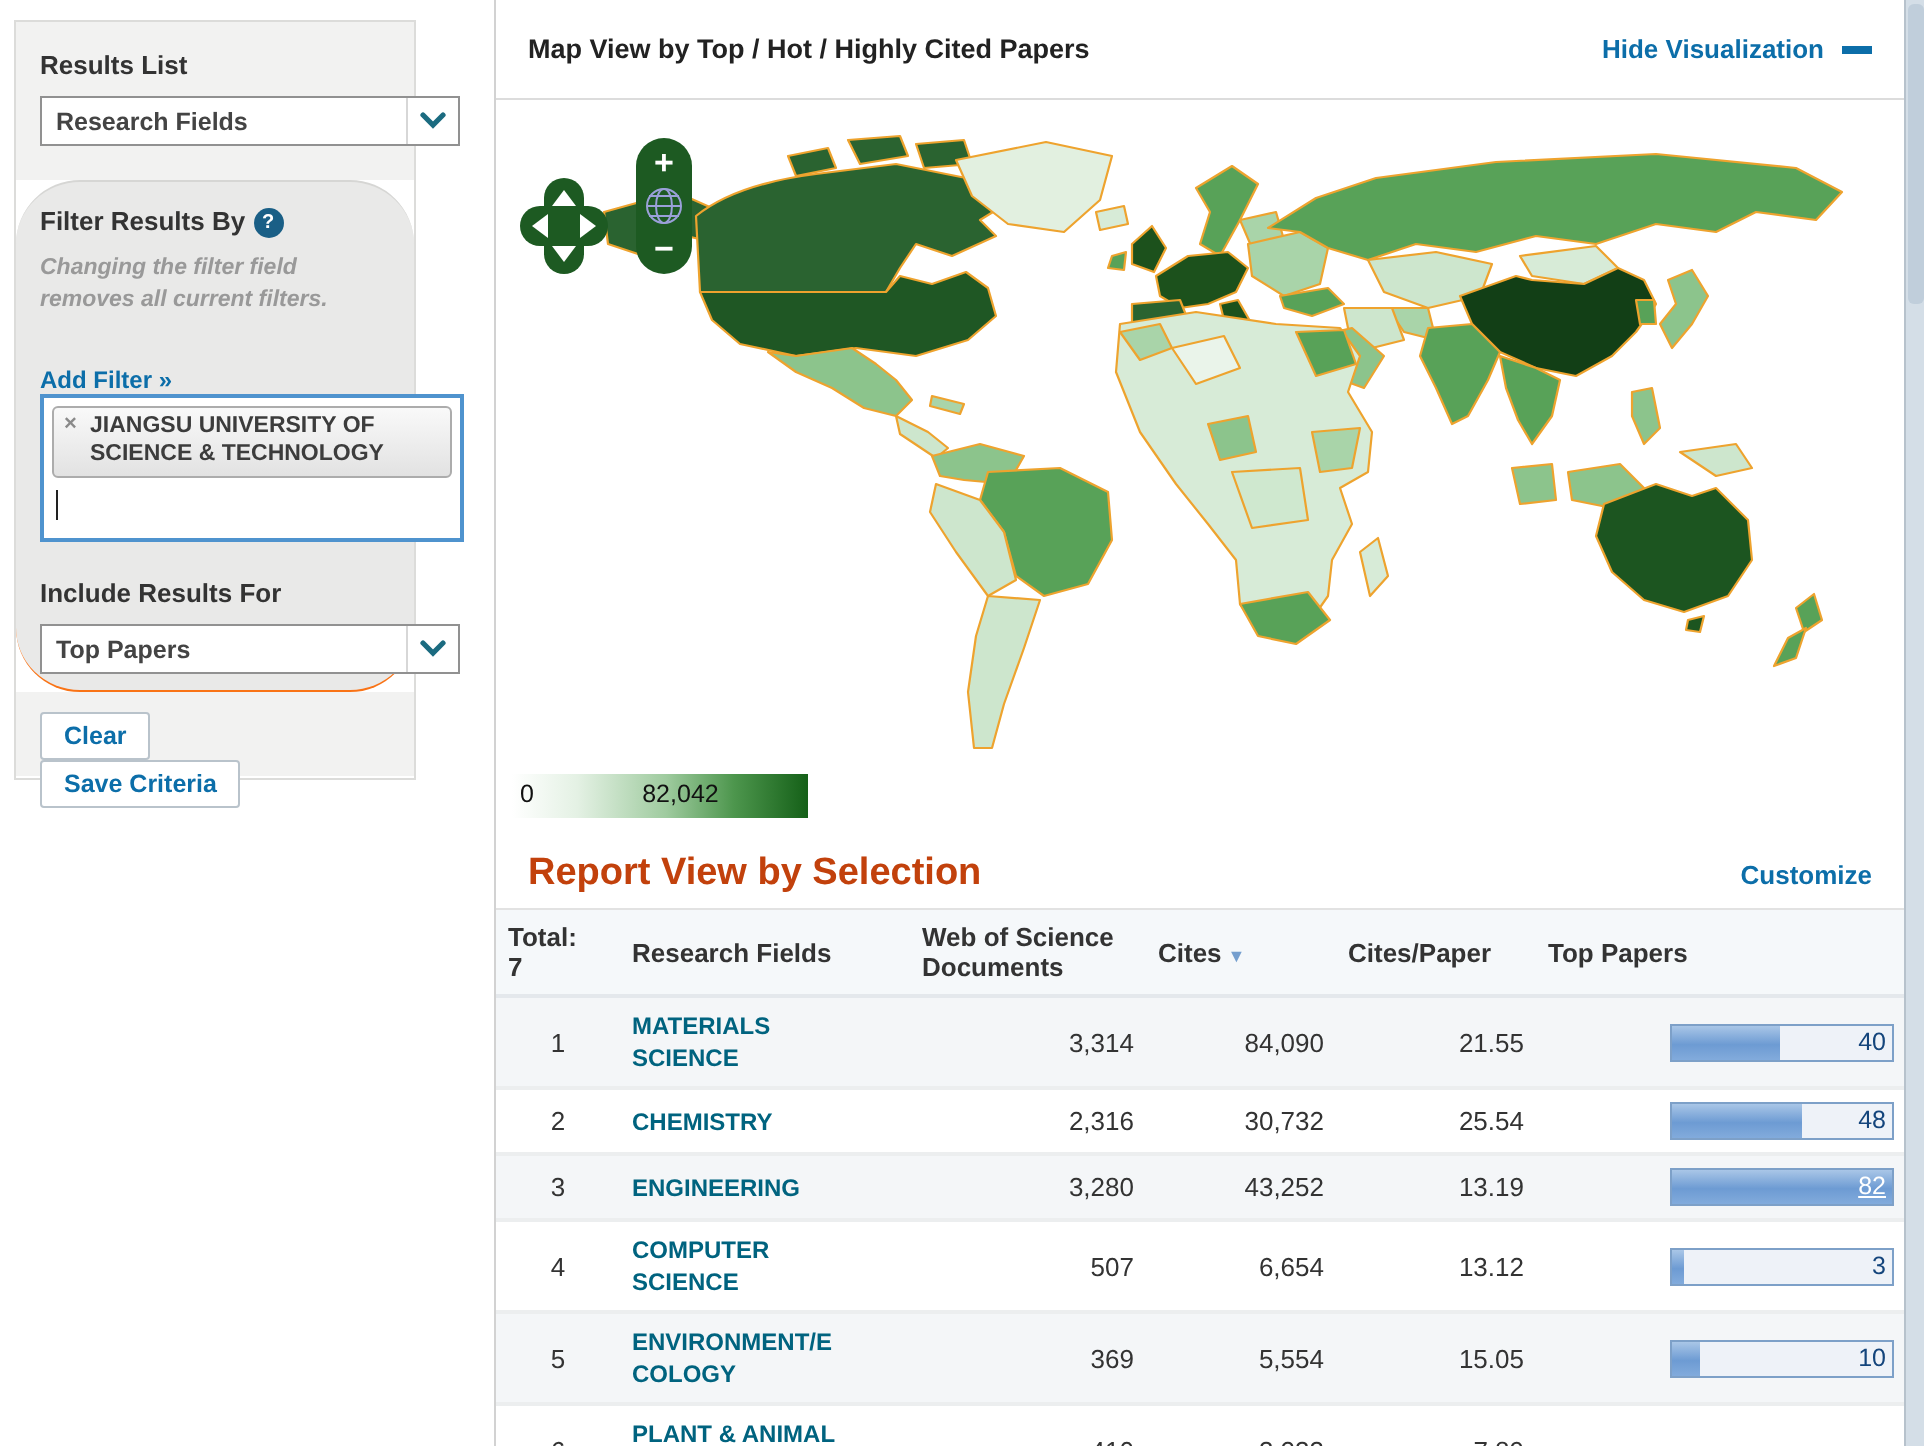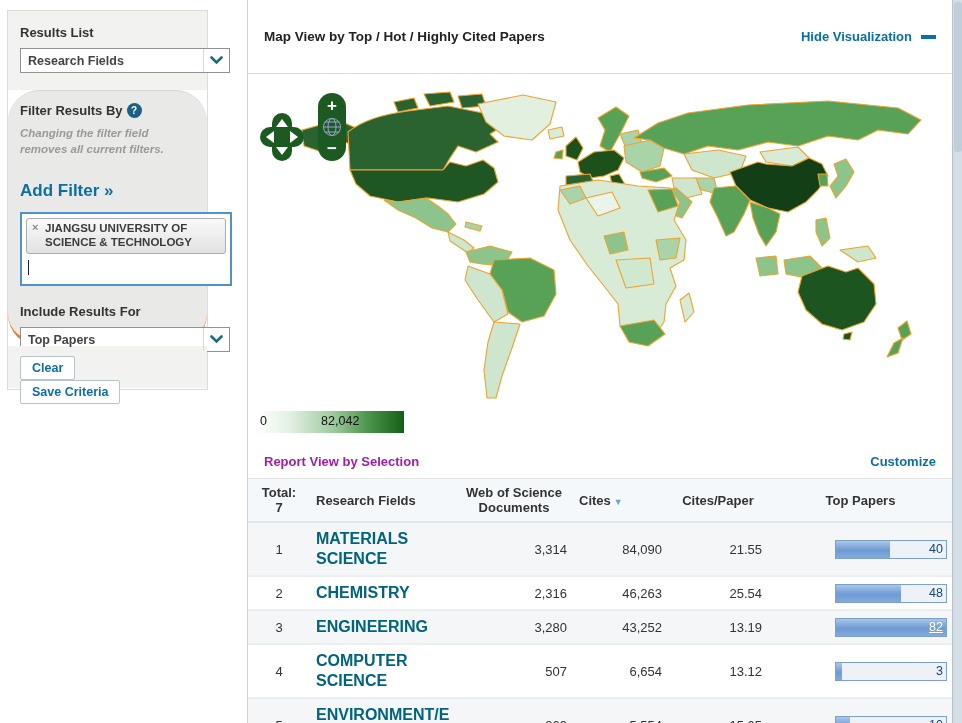--- a/index.html
+++ b/index.html
@@ -3,88 +3,88 @@
 <meta charset="utf-8">
 <style>
   * { margin:0; padding:0; box-sizing:border-box; }
   html,body { width:962px; height:723px; background:#fff; overflow:hidden;
     font-family:"Liberation Sans", sans-serif; font-size:13px; color:#333; }
 
   
   .sidebar { position:absolute; left:7px; top:10px; width:201px; height:380px;
     border:1px solid #dcdcda; }
   .sb-sec1 { background:#f2f2f1; padding:14px 12px 12px 12px; height:79px; }
-  .sb-sec2 { background:#e9e9e8; border-top:1px solid #d6d6d4; border-bottom:4px solid #f97316;
+  .sb-sec2 { background:#e9e9e8; border-top:1px solid #d6d6d4; border-bottom:1px solid #f97316;
     padding:12px 12px 14px 12px; height:256px;border-radius:32px; }
   .sb-sec3 { background:#f2f2f1; padding:10px 12px; height:42px; }
   .sb-label { font-size:13px; font-weight:bold; color:#333; margin-bottom:8px; }
   .dropdown { background:#fff; border:1px solid #919191; height:25px; width:210px;
     display:flex; align-items:center; cursor:pointer; }
   .dd-value { flex:1; padding-left:7px; font-weight:bold; color:#444; font-size:12.5px;
     white-space:nowrap; overflow:hidden; }
   .dd-btn { width:26px; height:100%; display:flex; align-items:center; justify-content:center;
     border-left:1px solid #d7d7d7; }
   .help-icon { display:inline-block; width:15px; height:15px; border-radius:50%;
     background:#1a5f86; color:#fff; font-size:10px; font-weight:bold; text-align:center;
     line-height:15px; vertical-align:1px; margin-left:4px; cursor:pointer; }
   .sb-note { font-style:italic; font-weight:bold; color:#999; font-size:11.5px;
     line-height:1.35; margin-bottom:24px; }
-  .add-filter { color:#0c6ea9; font-weight:bold; font-size:17px; text-decoration:none;
-    display:inline-block; margin-bottom:11px; cursor:pointer; }
+  .add-filter { color:#0c6ea9; font-weight:bold; font-size:12px; text-decoration:none;
+    display:inline-block; margin-bottom:0; cursor:pointer; }
   .filter-box { background:#fff; border:2px solid #4f93ce; width:212px; height:74px;
     padding:4px; cursor:text; }
   .chip { position:relative; background:linear-gradient(#f9f9f9,#e2e2e2);
     border:1px solid #acacac; border-radius:3px; padding:2px 4px 3px 18px;
     font-size:11.5px; font-weight:bold; color:#3c3c3c; line-height:1.25; cursor:default; }
   .chip .x { position:absolute; left:5px; top:2px; color:#8a8a8a; font-size:11px;
     font-weight:bold; cursor:pointer; }
   .caret { width:1px; height:15px; background:#222; margin:6px 0 0 2px; }
   .btn { background:#fff; border:1px solid #b9c3cb; border-radius:2px; color:#0c6ea9;
     font-weight:bold; font-size:12.5px; padding:4px 11px; margin-right:8px; cursor:pointer;
     font-family:"Liberation Sans", sans-serif; }
 
   
   .main { position:absolute; left:247px; top:0; width:705px; height:723px;
     border-left:1px solid #d2d2d2; background:#fff; }
-  .panel-hd { height:74px; border-bottom:1px solid #dcdcdc; display:flex;
+  .panel-hd { height:50px; border-bottom:1px solid #dcdcdc; display:flex;
     align-items:center; padding:0 16px;gap:40px; }
   .panel-hd .title { font-weight:bold; font-size:13.5px; color:#222; flex:1; }
   .blue-link { color:#0c6ea9; font-weight:bold; font-size:13px; text-decoration:none;
     cursor:pointer; display:flex; align-items:center;padding-left:46px; }
   .minus-ico { display:inline-block; width:15px; height:4px; background:#0c6ea9; margin-left:9px; }
 
   .map-area { position:relative; height:370px; }
   .map-controls { position:absolute; left:11px; top:10px; z-index:3; }
   .legend { position:absolute; left:8px; top:337px; width:148px; height:22px;
     background:linear-gradient(to right,#ffffff,#e4f1e4 22%,#9fcb9f 52%,#4d964d 75%,#156018 100%);
     z-index:3; }
   .legend .lmin { position:absolute; left:4px; top:3px; font-size:12.5px; color:#111; }
   .legend .lmax { position:absolute; left:44%; top:3px; font-size:12.5px; color:#111; }
   .world { position:absolute; left:50px; top:16px; }
 
   
   .report-hd { height:35px; border-bottom:1px solid #e2e2e2; display:flex;
     align-items:center; padding:0 16px; }
-  .report-hd .title { font-weight:bold; font-size:13px; color:#a21caf; flex:1; }
+  .report-hd .title { font-weight:bold; font-size:19px; color:#c2410c; flex:1; }
 
   table.report { border-collapse:collapse; width:100%; table-layout:fixed; }
   table.report col.c1{width:62px} table.report col.c2{width:145px}
   table.report col.c3{width:118px} table.report col.c4{width:95px}
   table.report col.c5{width:100px} table.report col.c6{width:185px}
   table.report thead td { background:#f5f8fa; font-weight:bold; color:#333;
     padding:6px 6px; vertical-align:middle; border-bottom:2px solid #e4e8ec; font-size:13px; }
-  table.report thead td.ctr { text-align:center; }
+  table.report thead td.ctr { text-align:left; }
   .cites-hd { color:#759fce; cursor:pointer; }
   .sort-ico { font-size:9px; color:#759fce; margin-left:3px; }
   table.report tbody td { padding:6px 6px; vertical-align:middle;
     border-bottom:2px solid #eceeef; font-size:13px; color:#333; }
   table.report tbody tr.alt td { background:#f4f6f8; }
   td.rank { text-align:center; }
   td.num { text-align:right; padding-right:8px; }
-  a.fieldlink { color:#00637f; font-weight:bold; font-size:16px; text-decoration:none;
+  a.fieldlink { color:#00637f; font-weight:bold; font-size:12px; text-decoration:none;
     line-height:1.25; cursor:pointer; }
   td.barcell { padding-right:7px; }
   .bar { position:relative; border:1px solid #7da0c8; background:#eef2f8; height:19px;
     width:112px; margin-left:auto; cursor:pointer; }
   .bar .fill { position:absolute; left:0; top:0; bottom:0;
     background:linear-gradient(#a9c6e7,#6d9bd3 55%,#82abdc); }
   .bar .bv { position:absolute; right:3px; top:1px; font-size:12.5px; color:#14457c; }
   .bar .bv.onfill { color:#fff;text-decoration:underline; }
 
   
@@ -285,21 +285,21 @@
             <div class="bar">
               <div class="fill" style="width: 49%;"></div>
               <span class="bv">40</span>
             </div>
           </td>
         </tr>
         <tr>
           <td class="rank">2</td>
           <td><a class="fieldlink">CHEMISTRY</a></td>
           <td class="num">2,316</td>
-          <td class="num">46,263</td>
+          <td class="num">30,732</td>
           <td class="num">25.54</td>
           <td class="barcell">
             <div class="bar">
               <div class="fill" style="width: 59%;"></div>
               <span class="bv">48</span>
             </div>
           </td>
         </tr>
         <tr class="alt">
           <td class="rank">3</td>

